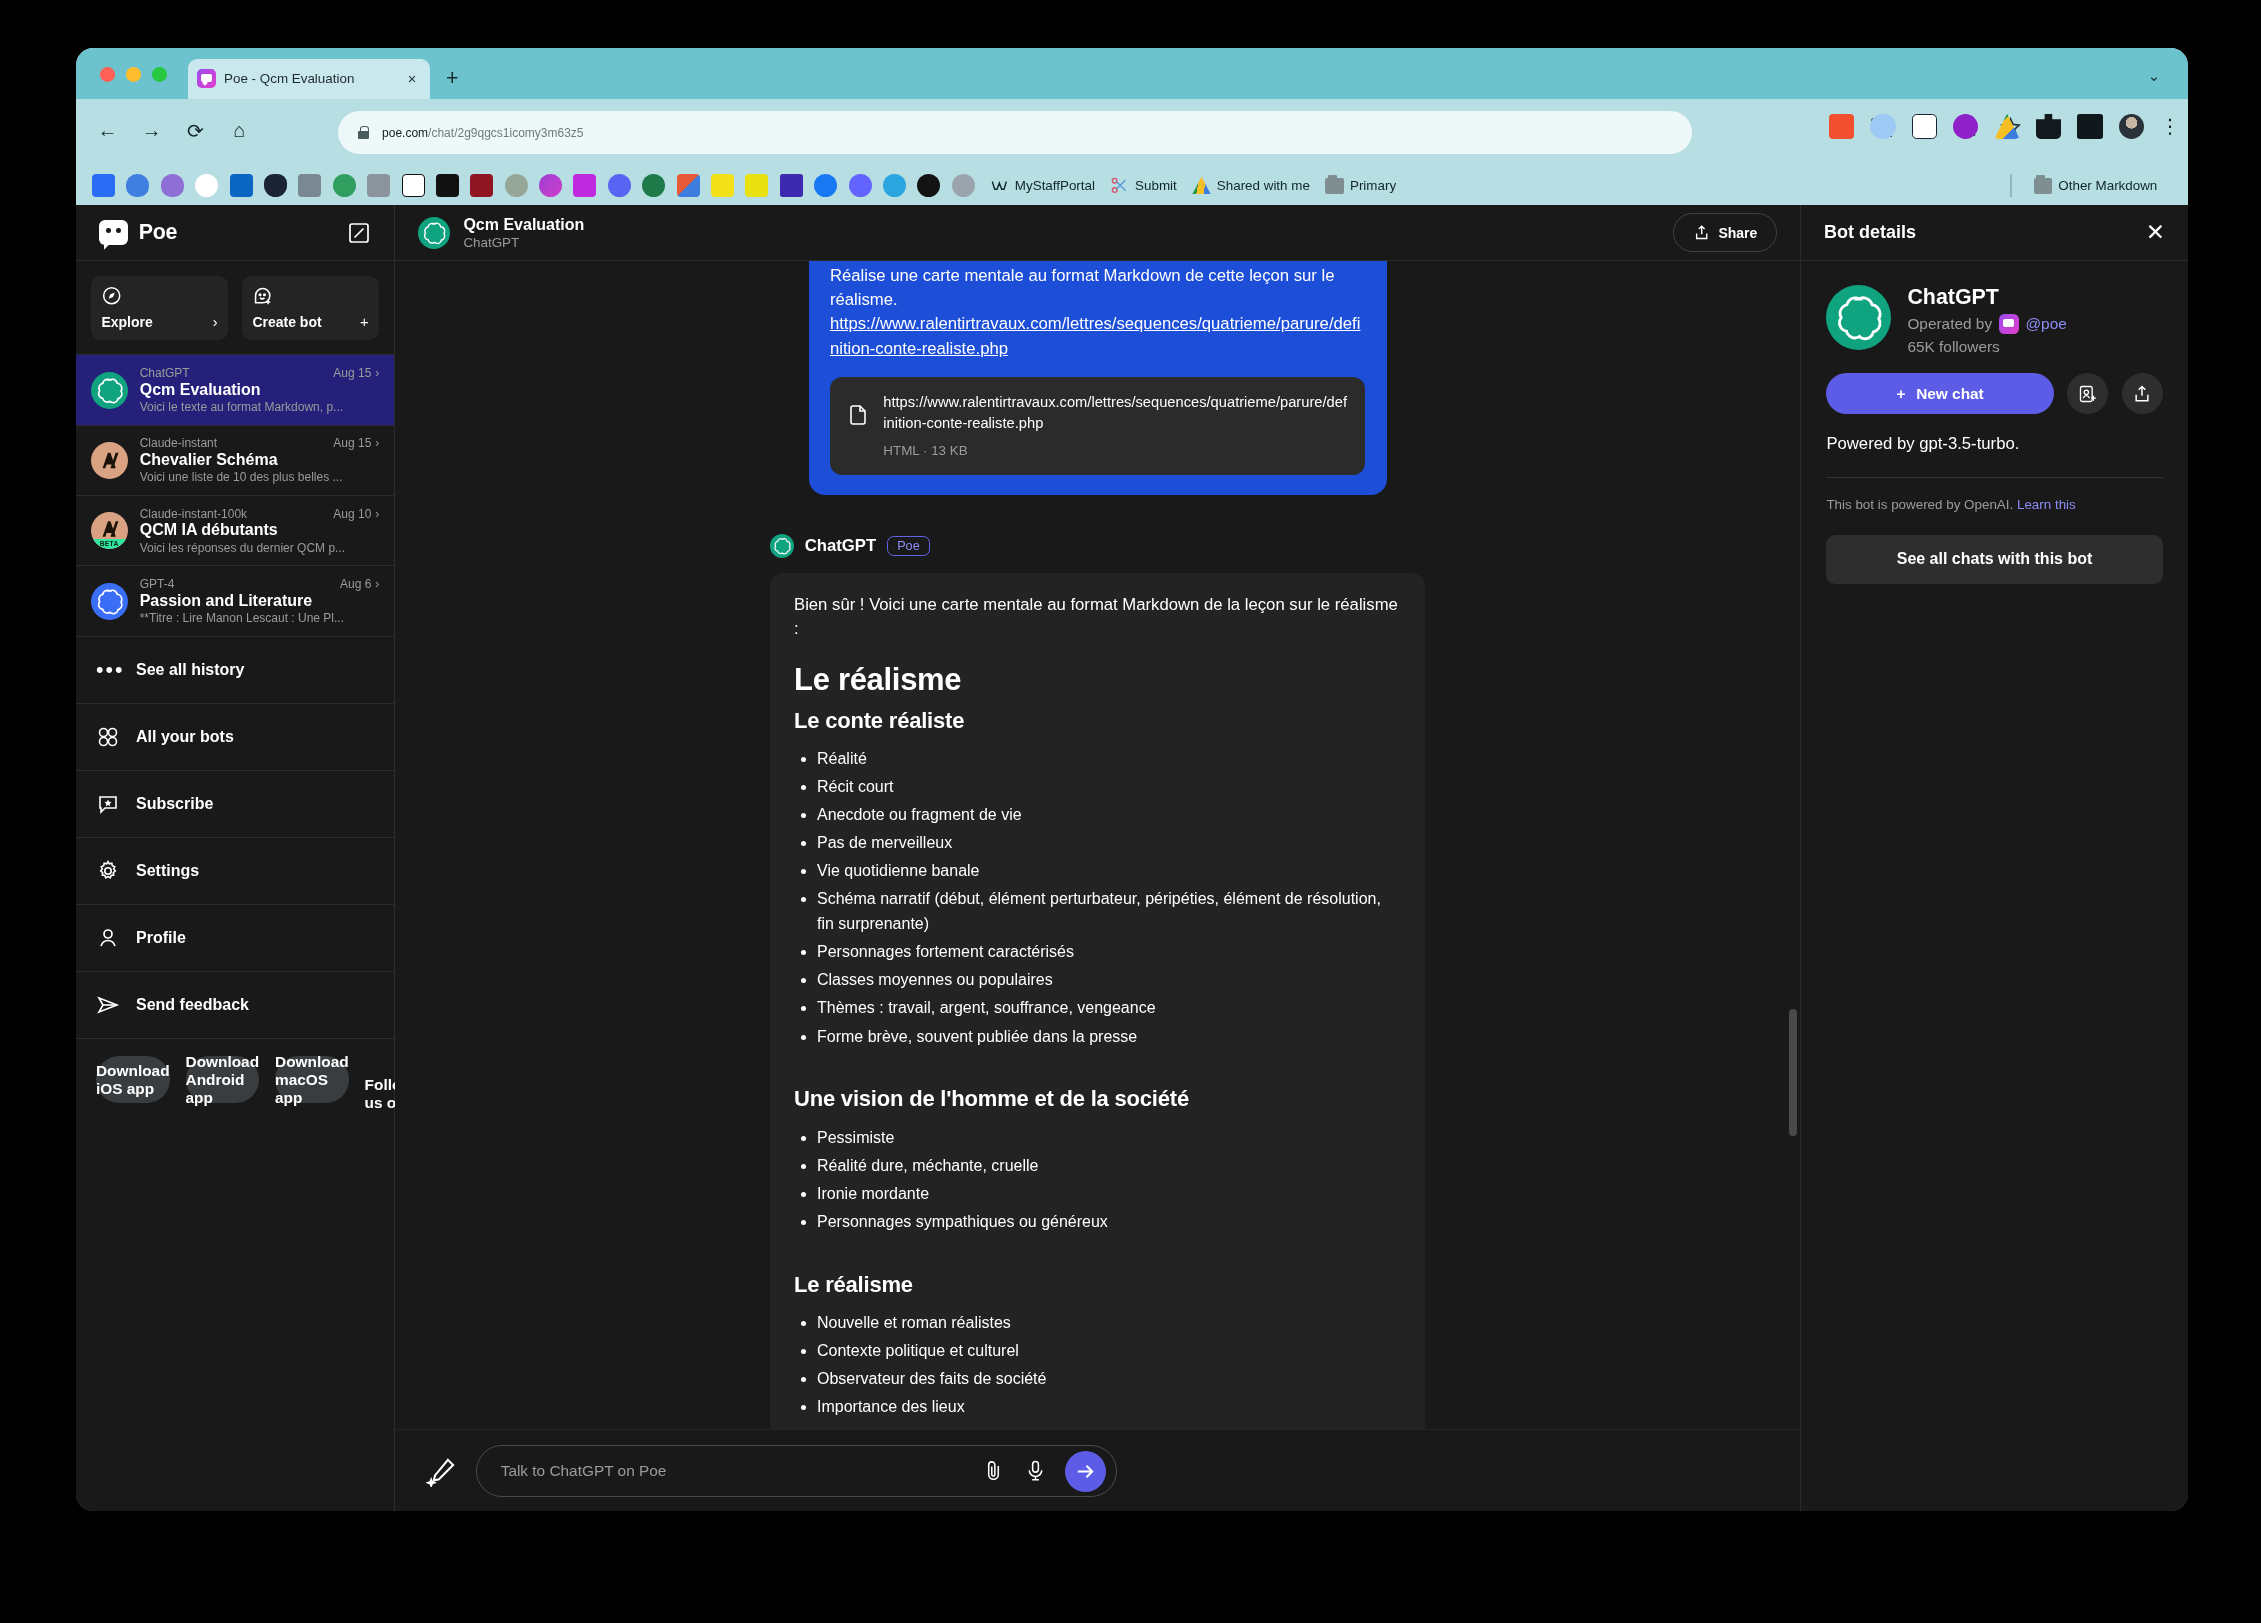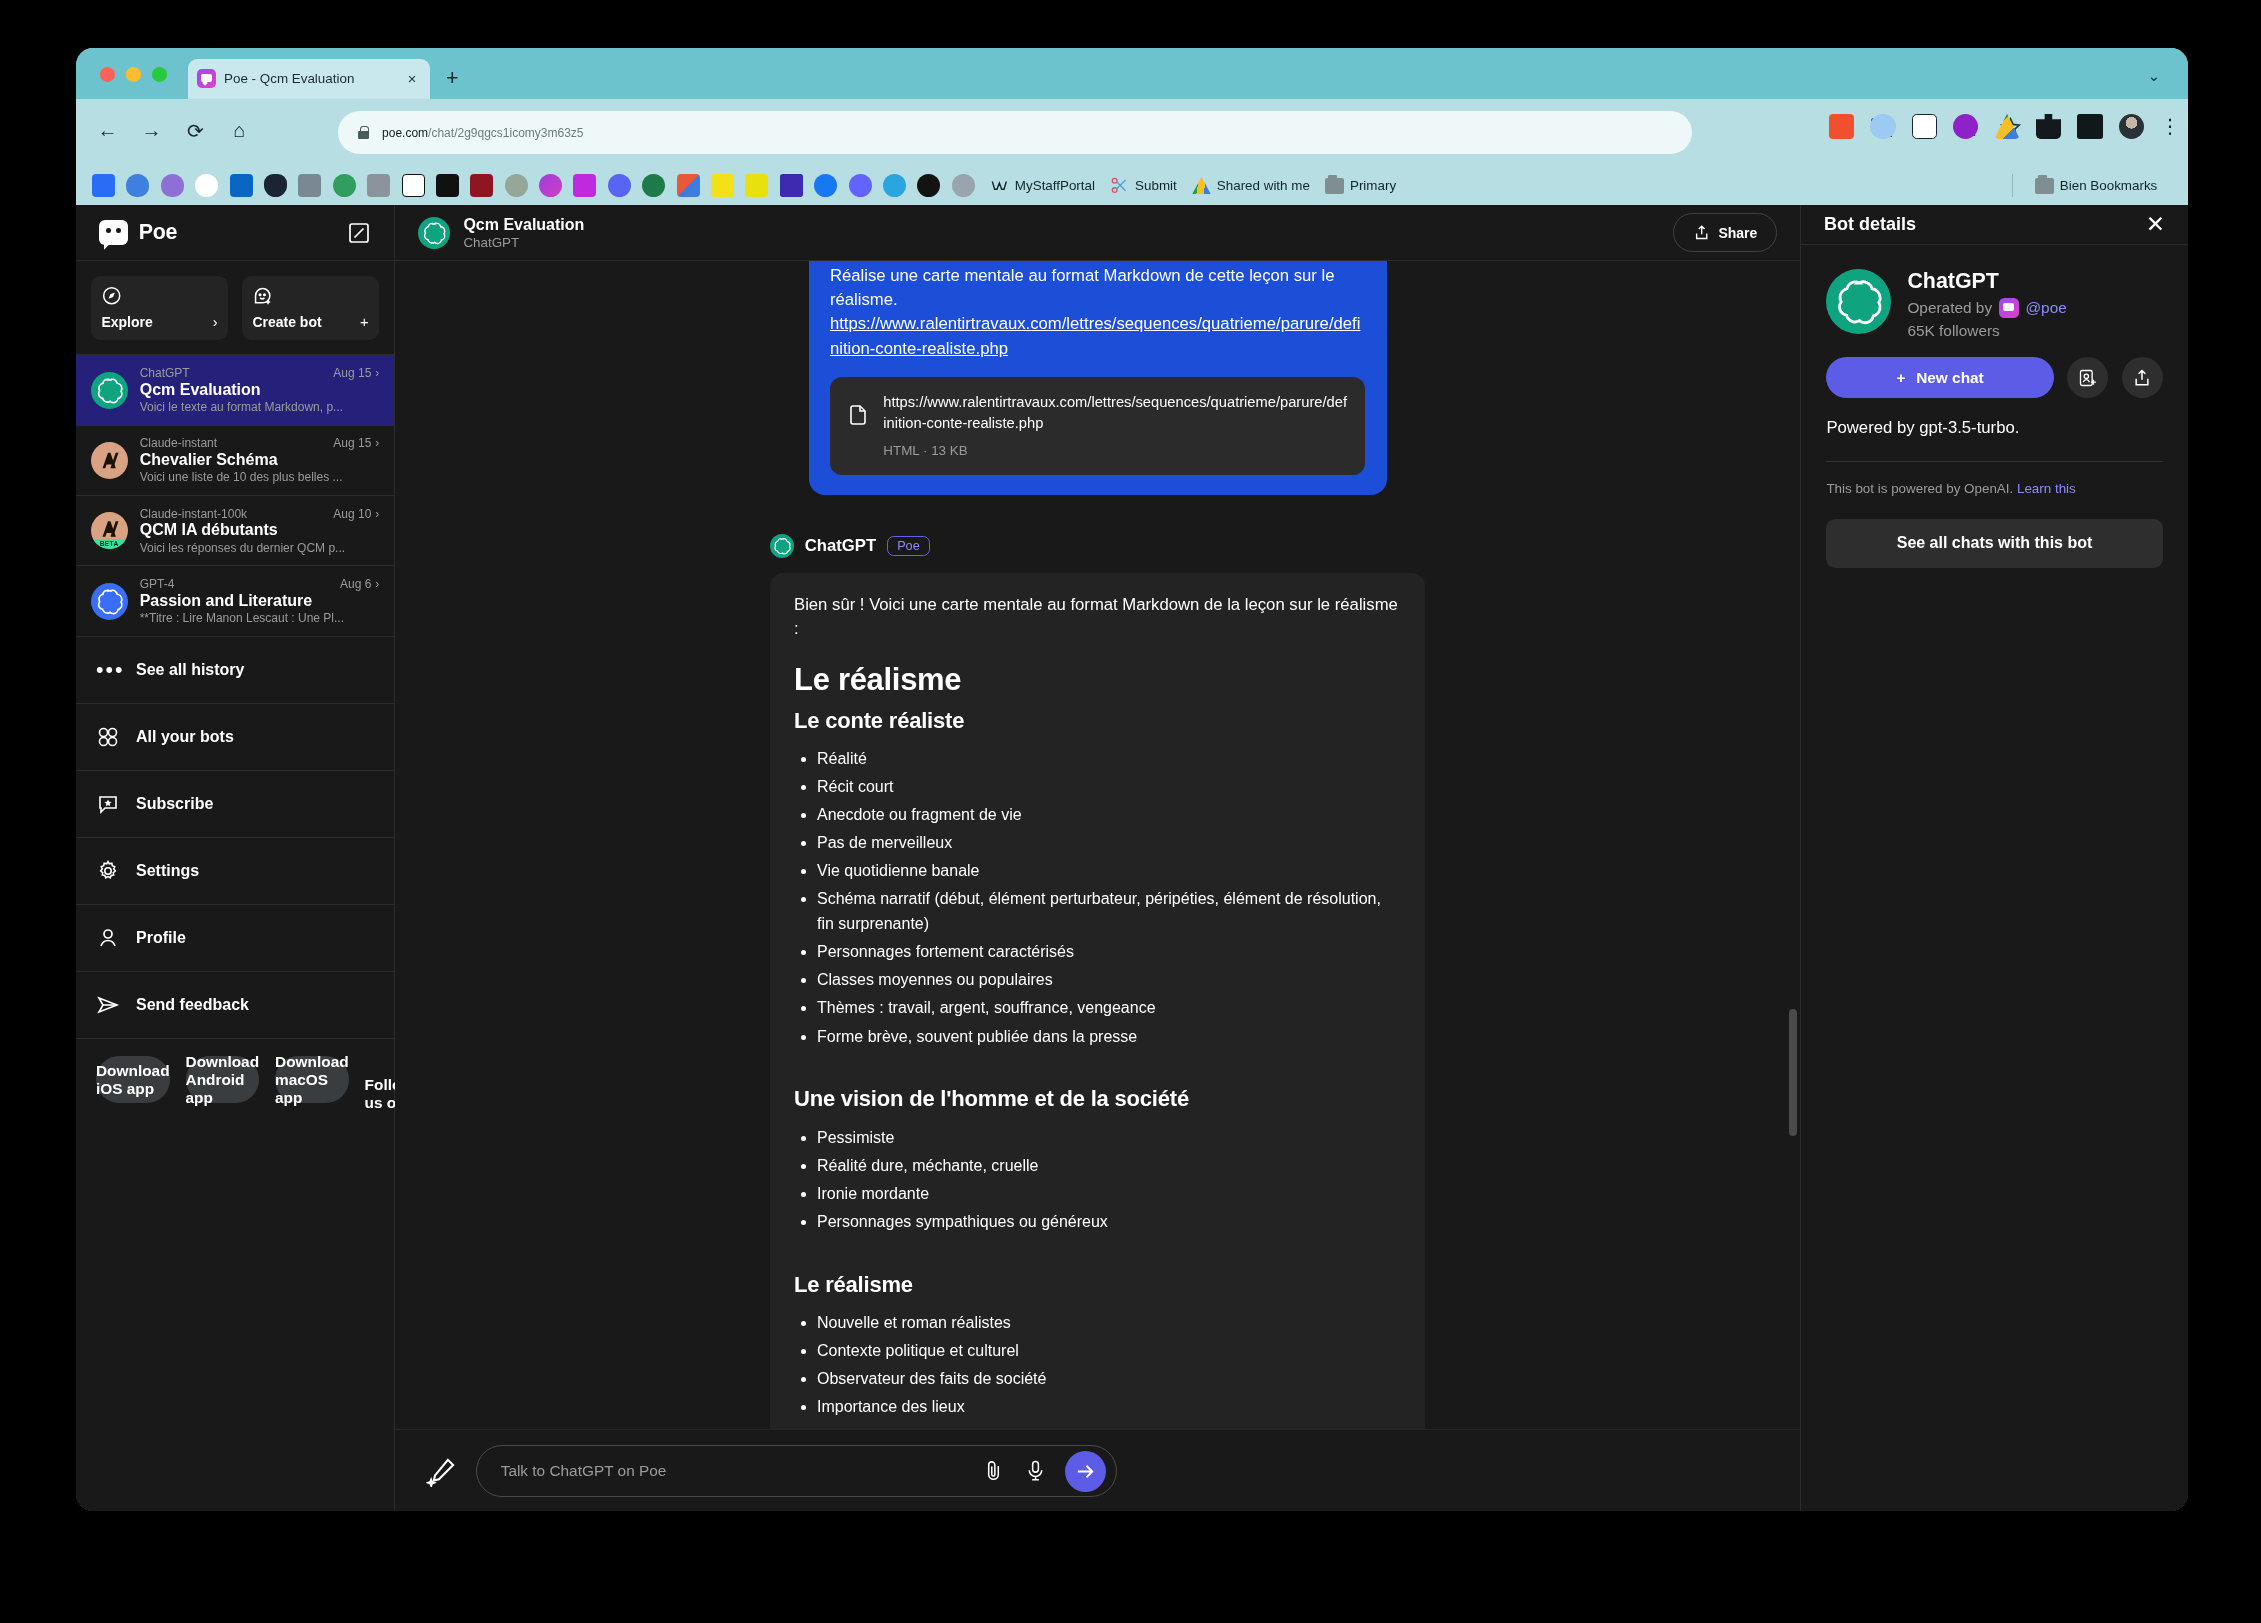--- a/index.html
+++ b/index.html
@@ -160,21 +160,21 @@
   .inputbar { flex:1; height:52px; border:0.7px solid #4a4a4a; border-radius:26px; display:flex;
      align-items:center; padding:0 9.4px 0 24px; gap:18.7px; max-width:641px;}
   .inputbar .ph { flex:1; font-size:15.4px; color:#9b9b9b;}
   .inputbar svg.act { width:23px; height:25.4px; color:#fff; cursor:pointer;}
   .send { width:41px; height:41px; border-radius:50%; background:#5d5ce6; display:flex;
      align-items:center; justify-content:center; cursor:pointer; flex:none;}
   .send svg { width:23px; height:23px; color:#fff;}
 
   
   .rpanel { width:388px; background:#191919; border-left:0.7px solid #2c2c2c; flex:none; display:flex; flex-direction:column;}
-  .rp-head { height:40px; display:flex; align-items:center; justify-content:space-between;
+  .rp-head { height:56px; display:flex; align-items:center; justify-content:space-between;
      padding:0 23px; border-bottom:0.7px solid #2c2c2c;}
   .rp-title { font-size:18px; font-weight:700; color:#fff;}
   .rp-close { font-size:23px; color:#fff; cursor:pointer; line-height:1;}
   .rp-body { padding:24px 25.4px; }
   .rp-bot { display:flex; gap:16px; align-items:flex-start;}
   .rp-av { width:65px; height:65px; border-radius:50%; background:#10a37f; position:relative; overflow:hidden; flex:none;}
   .rp-name { font-size:21.4px; font-weight:700; color:#fff;}
   .rp-op { font-size:15.4px; color:#9b9b9b; display:flex; align-items:center; gap:6.7px; margin-top:4px;}
   .rp-op .mini { width:20px; height:20px; border-radius:5.3px;
      background:linear-gradient(135deg,#9b4bf0,#e23ecb); position:relative; flex:none;}
@@ -305,21 +305,21 @@
     </span>
     <span class="bm-lbl">
       <span class="folder"></span>
       <span>Primary</span>
     </span>
 
     <span style="flex:1"></span>
     <span class="bm-sep"></span>
     <span class="bm-lbl" style="margin-right:14.7px">
       <span class="folder"></span>
-      <span>Bien Bookmarks</span>
+      <span>Other Markdown</span>
     </span>
   </div>
 
   <div class="app">
 
     <div class="sidebar">
       <div class="poe-head">
         <div class="poe-logo">
           <span class="poe-mark">
               <i class="a"></i>

